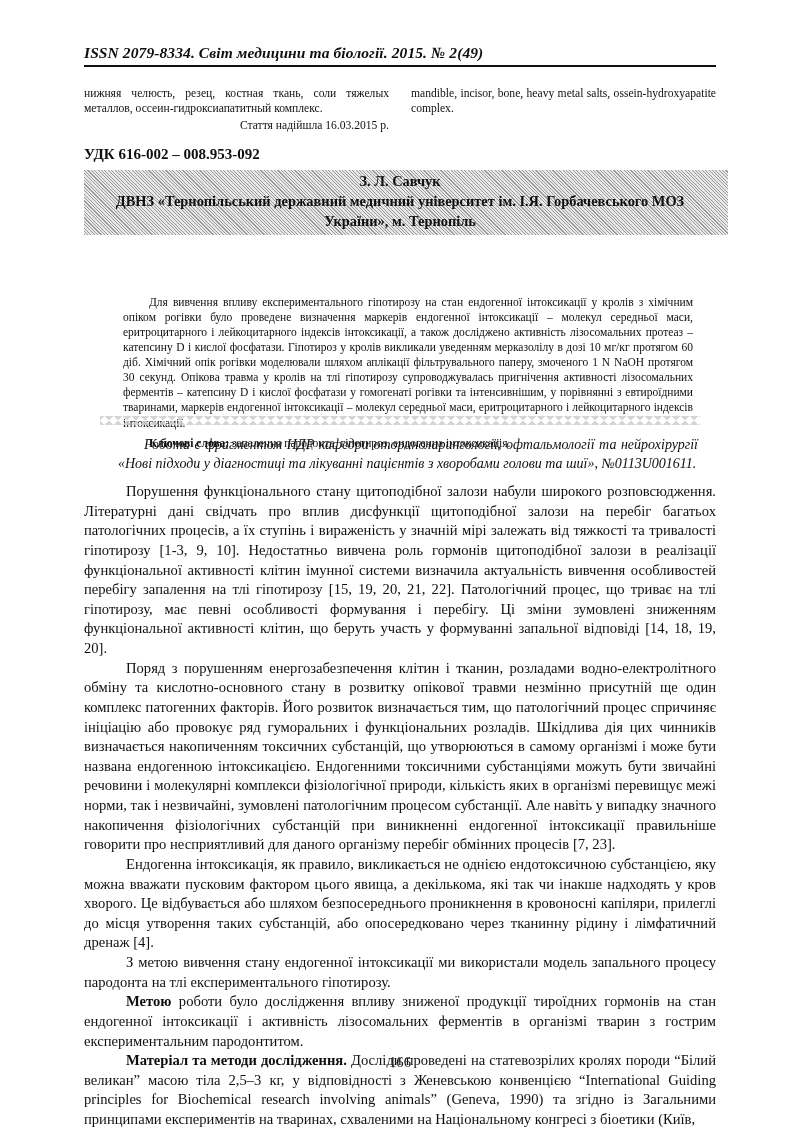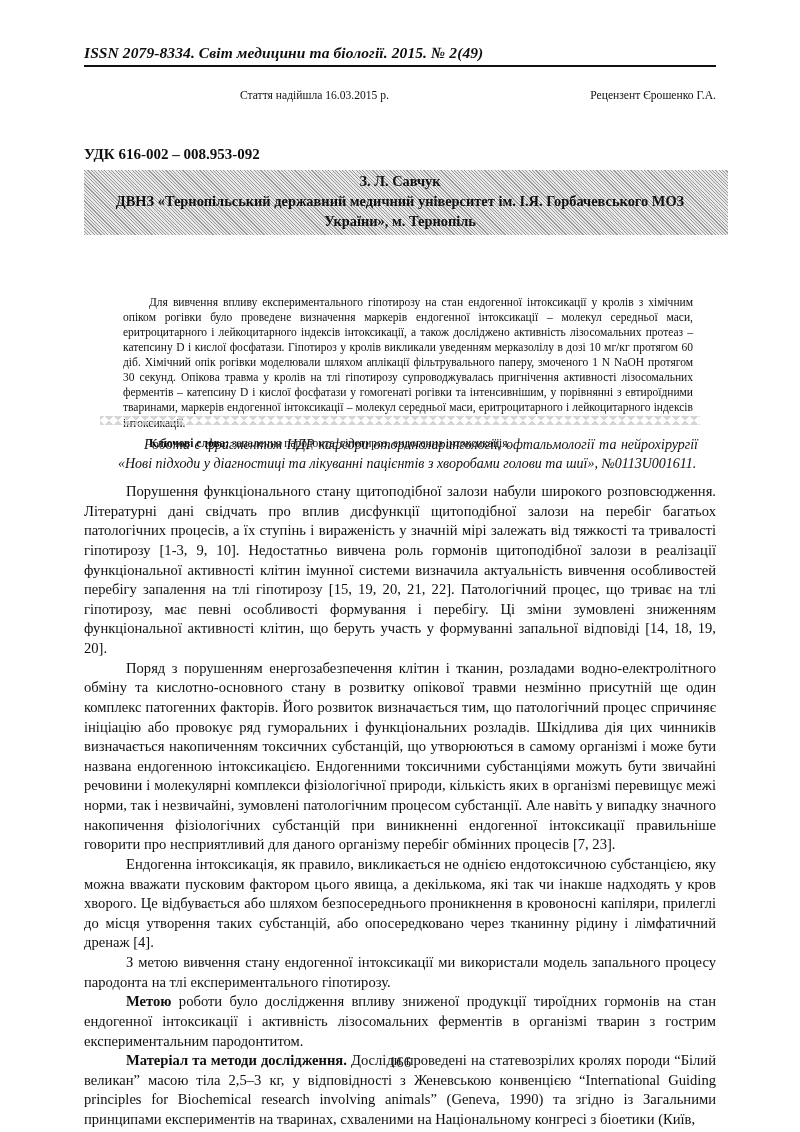--- a/index.html
+++ b/index.html
@@ -184,24 +184,25 @@
 
 <div class="page">
 
   <div class="runhead">
     <div class="runhead-text">ISSN 2079-8334. Світ медицини та біології. 2015. № 2(49)</div>
     <div class="runhead-rule"></div>
   </div>
 
   <div class="cols">
     <div class="col">
+      <p>нижняя челюсть, резец, костная ткань, соли тяжелых металлов, оссеин-гидроксиапатитный комплекс.</p>
       <p class="signoff">Стаття надійшла 16.03.2015 р.</p>
     </div>
     <div class="col">
-      <p class="signoff">Рецензент Єрошенко Г.А.</p>
+      <p>mandible, incisor, bone, heavy metal salts, ossein-hydroxyapatite complex.</p>
     </div>
   </div>
 
   <div class="udc">УДК 616-002 – 008.953-092</div>
 
   <div class="author-block">
     <div>З. Л. Савчук</div>
     <div>ДВНЗ «Тернопільський державний медичний університет ім. І.Я. Горбачевського МОЗ</div>
     <div>України», м. Тернопіль</div>
   </div>

